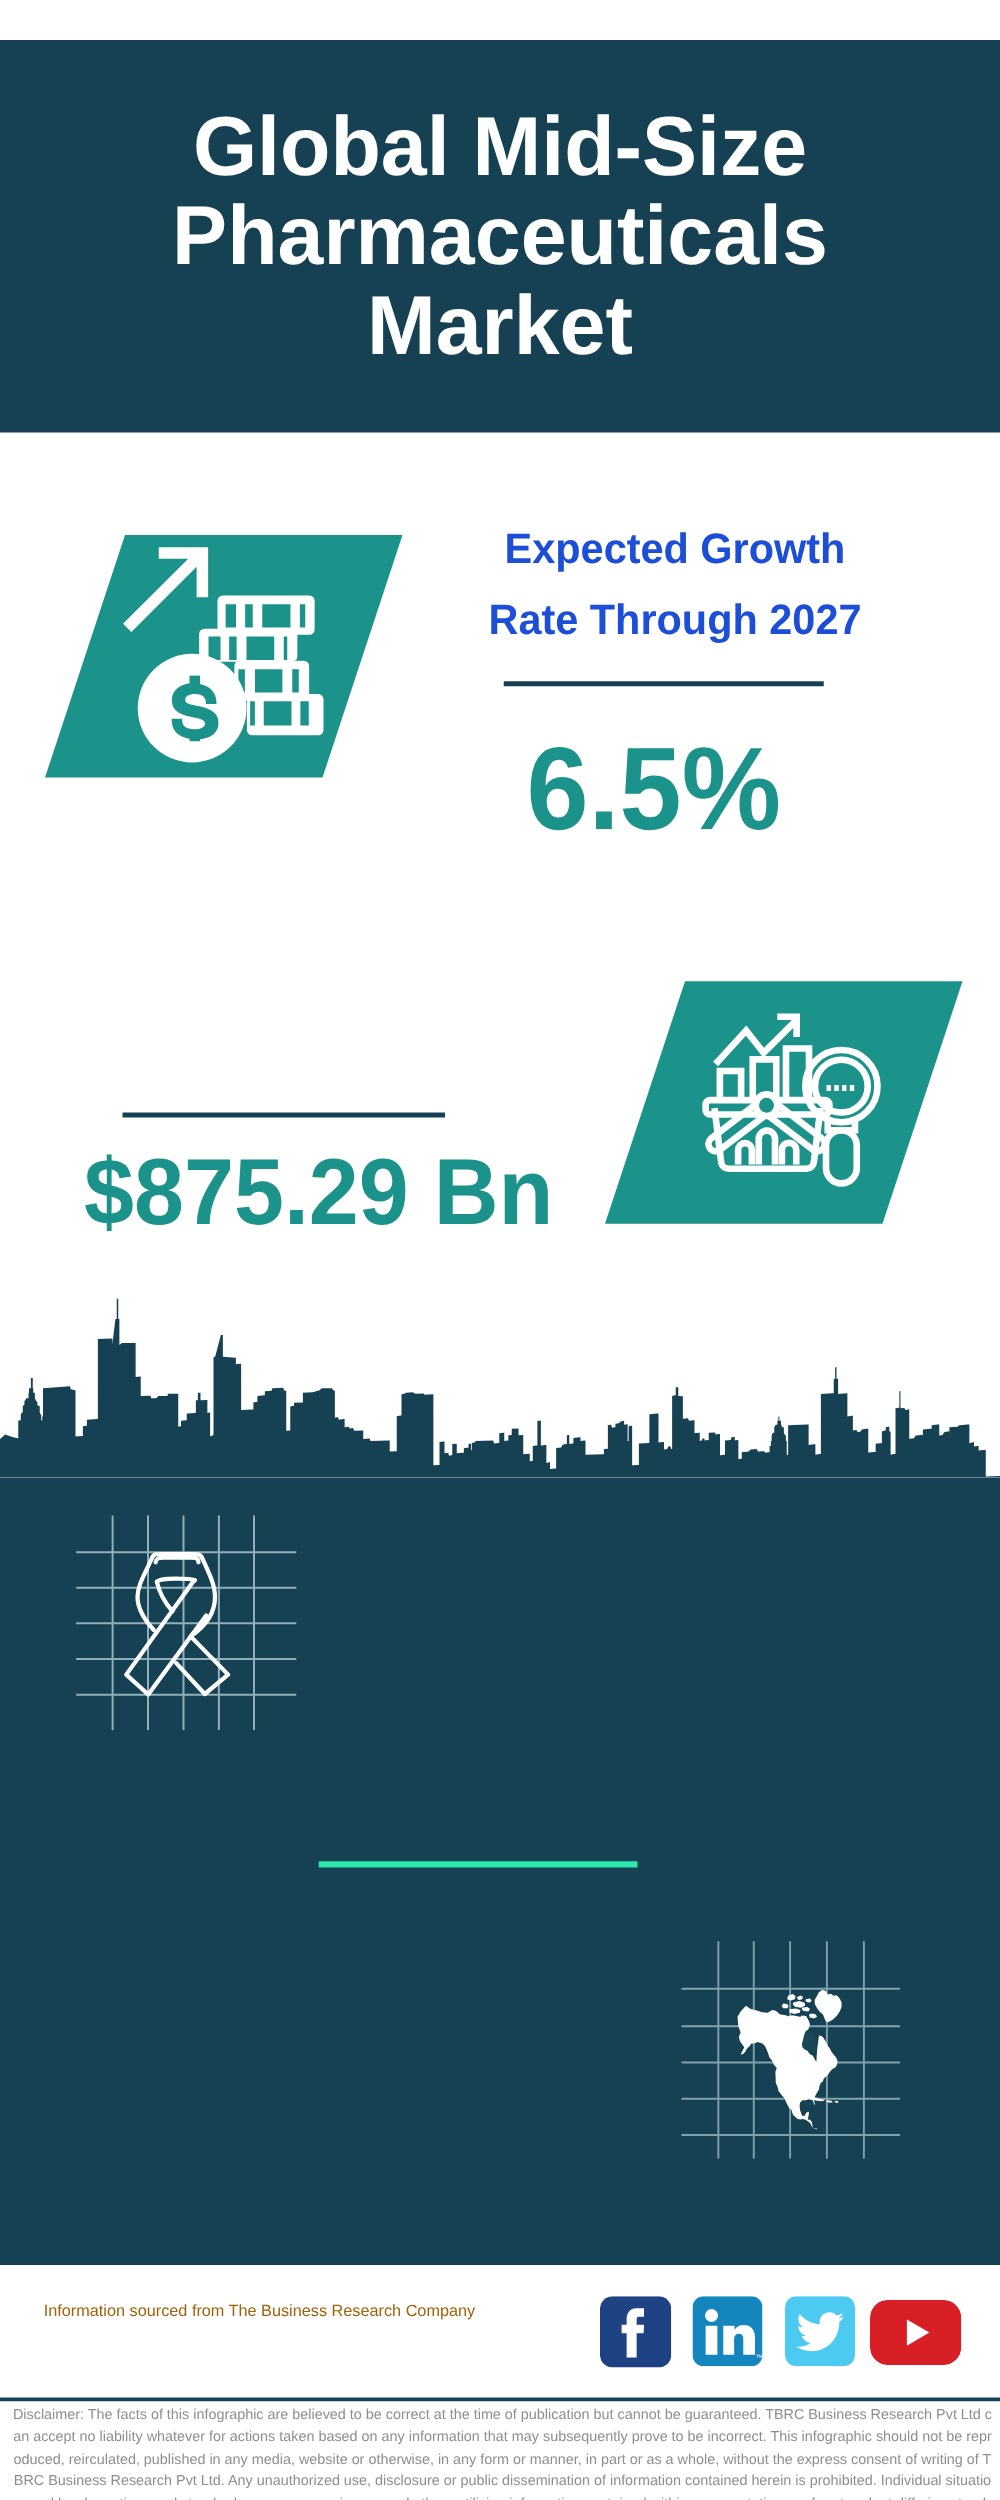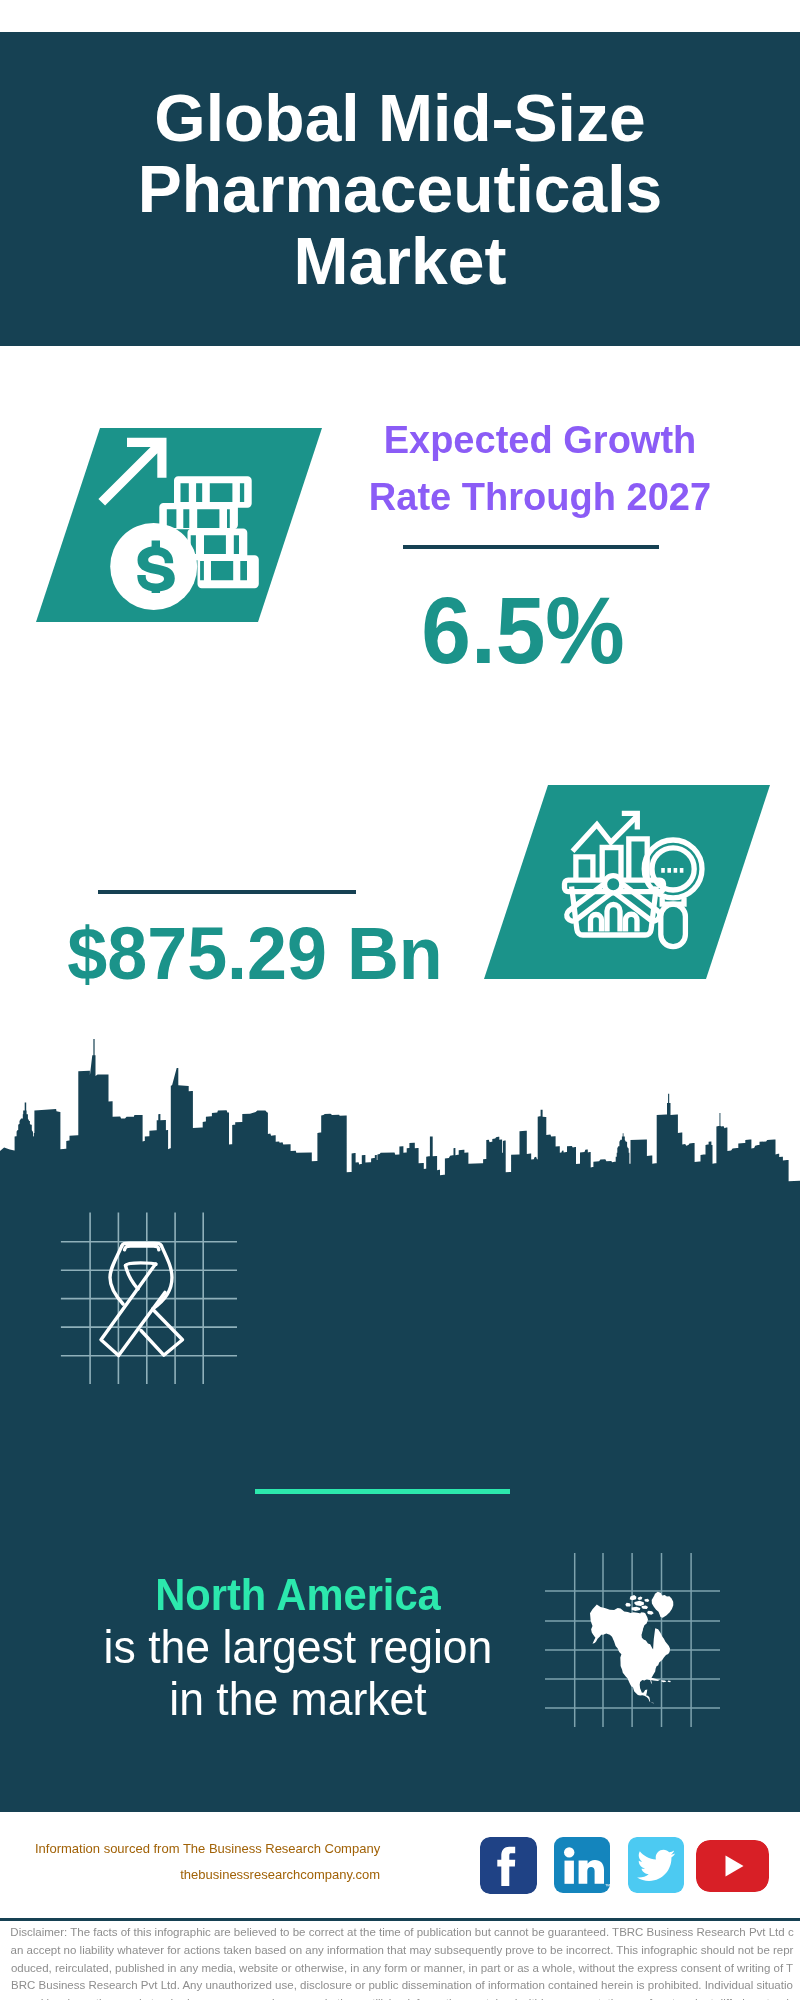--- a/index.html
+++ b/index.html
@@ -9,21 +9,21 @@
   .page{position:relative;width:800px;height:2000px;background:#fff;overflow:hidden;margin-top:32px;}
 
   
   .hdr{position:absolute;left:0;top:0;width:800px;height:314px;background:#164153;}
   .hdr-title{position:absolute;left:0;top:50px;width:800px;text-align:center;
        color:#fff;font-size:67px;font-weight:700;line-height:71.3px;}
   .hdr-title > div{transform:scaleX(0.985);}
 
   
   .para{position:absolute;overflow:visible;}
-  .st-head{position:absolute;color:#8b5cf6;font-weight:700;font-size:39px;
+  .st-head{position:absolute;color:#1d4ed8;font-weight:700;font-size:34px;
        line-height:57.2px;text-align:center;}
   .st-head > div{transform:scaleX(0.975);}
   .st-rule{position:absolute;background:#164153;height:4px;}
   .st-val{position:absolute;color:#1b938a;font-weight:700;text-align:center;white-space:nowrap;}
 
   
   .dark{position:absolute;left:0;top:1150px;width:800px;height:630px;background:#164153;}
   .sky{position:absolute;left:0;top:1006px;width:800px;height:144px;display:block;}
 
   
@@ -159,25 +159,20 @@
       <path d="M103.5,36.0 C110.0,50.0 114.0,58.3 114.0,67.5 c0,11.9 -6.8,22.8 -19.3,31.3"></path>
 
       <path d="M97.5,54.0 L43.0,129.7 L60.6,145.6 L106.9,82.4"></path>
 
       <path d="M94.7,99.3 L124.5,129.7 L105.8,145.2 L83.0,120.5"></path>
     </g>
   </svg>
 
   <div class="grn-rule" style="left:255px;top:1457px;width:255px"></div>
 
-  <div class="blk-txt" style="left:48px;top:1537px;width:500px;font-size:45.5px;line-height:52px">
-    <div class="grn" style="font-size:43.5px">North America</div>
-    <div class="wht" style="font-size:46.5px">is the largest region</div>
-    <div class="wht" style="font-size:46.5px">in the market</div>
-  </div>
   <svg style="position:absolute;left:545px;top:1520px;width:175px;height:175px" viewBox="0 0 175 175">
     <g stroke="#7ea3ae" stroke-width="1.5">
       <path d="M29.7,1 V175  M58,1 V175  M87.1,1 V175  M116.5,1 V175  M146.1,1 V175"></path>
       <path d="M0,39 H175  M0,69 H175  M0,98 H175  M0,127 H175  M0,156 H175"></path>
     </g>
     <g fill="#ffffff">
 
       <path d="M109.7,42.1 l3.0,-2.3 l3.0,1.0 l1.4,2.7 l2.6,-0.5 l2.2,1.6 l2.5,-0.4 l2.2,2.3
                l1.6,3.3 l0.1,3.5 l-1.4,3.7 l-2.4,3.6 l-3.2,3.0 l-3.6,2.1 l-2.2,-0.8 l-1.0,-2.6
                l-1.0,-2.5 l-2.4,-2.0 l-2.3,-3.0 l-1.9,-3.4 l-0.2,-3.5 l1.6,-2.7 l1.4,-2.4 Z"></path>
@@ -199,21 +194,20 @@
       <path d="M116.6,128.2 l3.4,0.4 l1.4,1.2 l-3.0,0.5 l-2.4,-1.0 Z"></path>
       <path d="M123.2,128.6 l2.6,0.4 l-0.6,1.3 l-2.6,-0.5 Z"></path>
 
       <path fill="#194756" d="M96.5,82.7 L98.0,78.4 L100.1,73.9 L103.0,72.7 L105.9,75.1 L108.1,79.5 L108.4,84.7 L107.3,88.6 L105.9,90.4 L103.7,91.0 L101.6,88.6 L98.7,87.6 L96.9,85.7 Z"></path>
     </g>
   </svg>
 
   <div class="foot"></div>
   <div class="foot-txt" style="left:35px;top:1804px">
     <div>Information sourced from The Business Research Company</div>
-    <div>thebusinessresearchcompany.com</div>
   </div>
 
   <svg class="soc" style="left:480px;top:1805px;width:57px;height:57px" viewBox="0 0 57 57">
     <rect x="0" y="0" width="57" height="57" rx="10" fill="#1f4285"></rect>
     <path fill="#ffffff" d="M34.9,29.6 h-5.6 V49 h-8 V29.6 h-4 v-6.8 h4 v-4.6
           c0,-3.3 1.6,-8.5 8.1,-8.5 l5.8,0 v6.6 h-4.2 c-0.7,0 -1.7,0.3 -1.7,1.9 v4.6 h5.9 Z"></path>
   </svg>
 
   <svg class="soc" style="left:554px;top:1805px;width:56px;height:56px" viewBox="0 0 56 56">
     <rect x="0" y="0" width="56" height="56" rx="5" fill="#1485bd"></rect>

